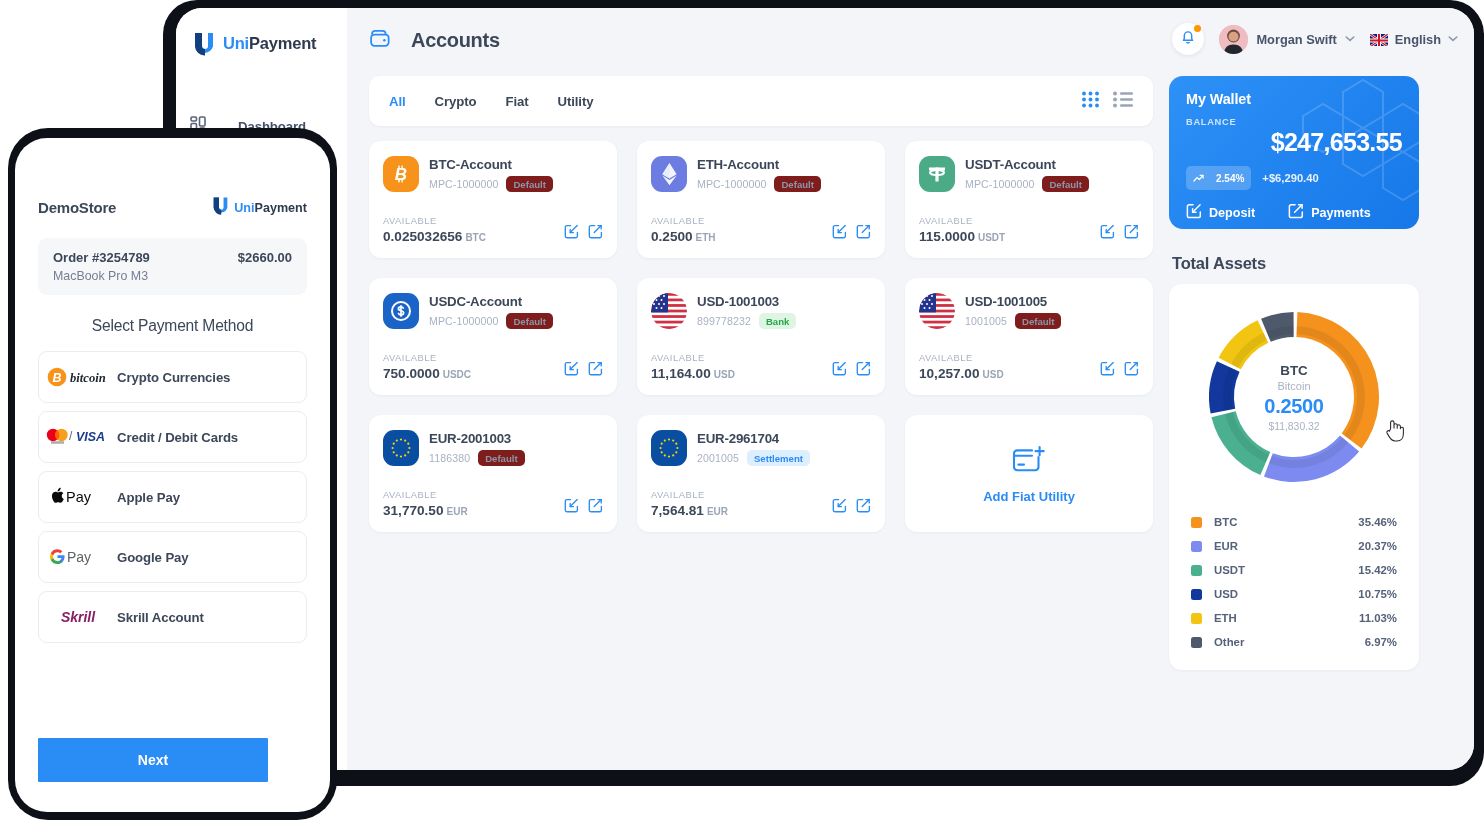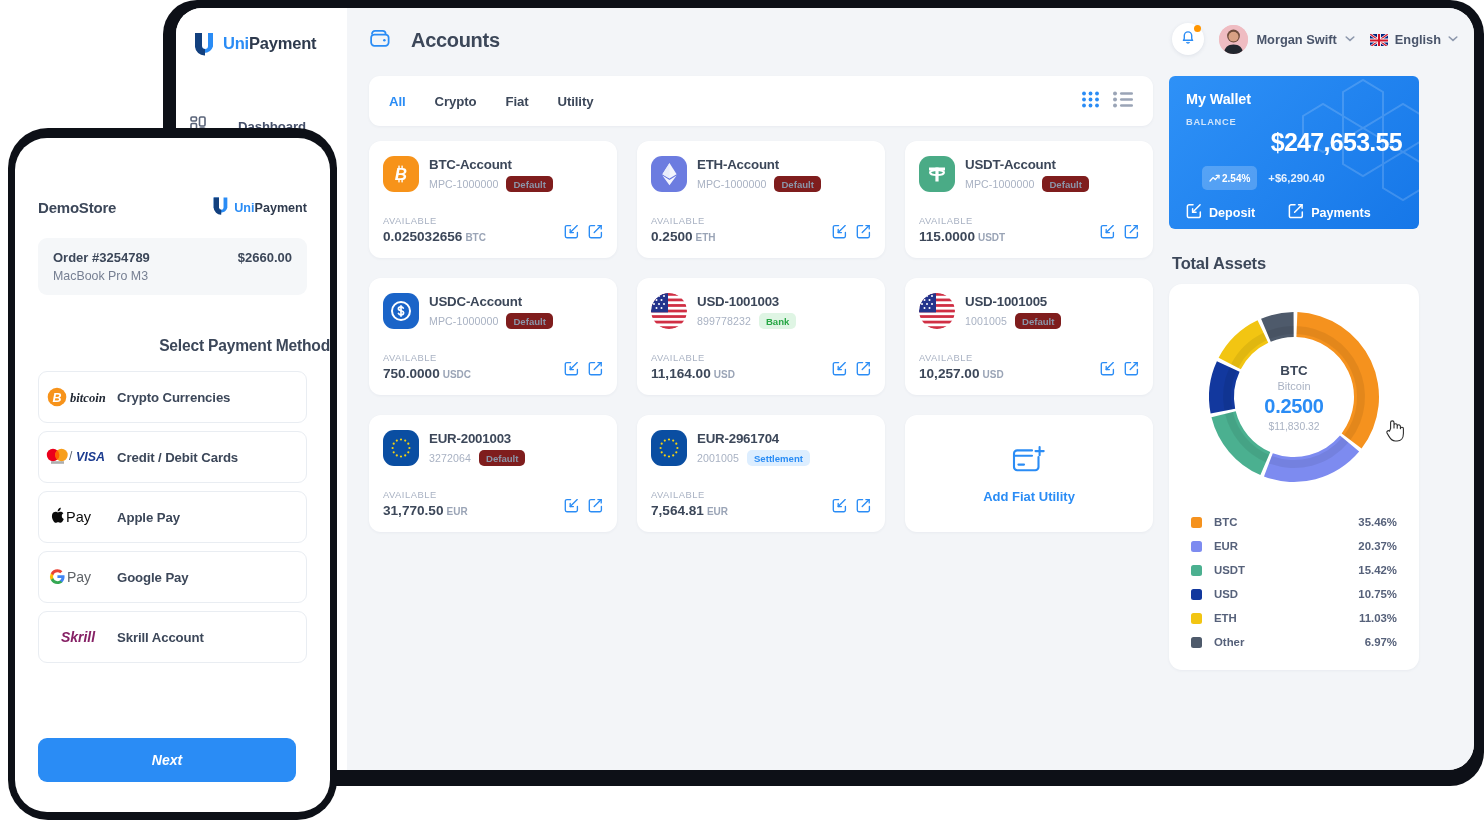--- a/index.html
+++ b/index.html
@@ -100,29 +100,29 @@
   .acct-actions { margin-left: auto; display: flex; gap: 9px; padding-bottom: 1px; }
 
   .addcard { background: #fff; border-radius: 12px; height: 117px;
              display: flex; flex-direction: column; align-items: center; justify-content: center; gap: 9px;
              box-shadow: 0 1px 3px rgba(40,60,100,.05); }
   .addcard .lbl { font-size: 13px; font-weight: 700; color: #2a8cf5; }
 
   
   .rcol { position: absolute; left: 822px; top: 68px; width: 250px; }
   .wallet {
-    height: 153px; border-radius: 6px; padding: 15px 17px; position: relative; overflow: hidden;
+    height: 153px; border-radius: 14px; padding: 15px 17px; position: relative; overflow: hidden;
     background: linear-gradient(135deg, #2e91f7 0%, #1677e8 100%);
   }
   .w-title { font-size: 14.4px; font-weight: 700; color: #fff; letter-spacing: -.1px; }
   .w-bal-lbl { font-size: 9.3px; font-weight: 700; color: #cfe4fb; letter-spacing: .7px; margin-top: 10px; }
   .w-bal { font-size: 25px; font-weight: 700; color: #fff; letter-spacing: -.7px; margin-top: 1px; text-align: right; }
   .w-row { display: flex; align-items: center; gap: 11px; margin-top: 9px; }
   .w-chip { background: rgba(255,255,255,.22); border-radius: 5px; padding: 3px 7px;
-            display: flex; align-items: center; gap: 2px; margin-left: 16px; }
+            display: flex; align-items: center; gap: 12px; }
   .w-chip .v { font-size: 10px; font-weight: 700; color: #fff; }
   .w-delta { font-size: 11.2px; font-weight: 600; color: #e6f1fe; }
   .w-acts { display: flex; gap: 33px; margin-top: 13px; }
   .w-act { display: flex; align-items: center; gap: 7px; }
   .w-act .t { font-size: 12.6px; font-weight: 700; color: #fff; }
 
   .ta-title { font-size: 16.5px; font-weight: 700; color: #3c4759; margin: 25px 0 11px 3px; letter-spacing: -.2px; }
   .ta-card { background: #fff; border-radius: 13px; padding: 18px 0 16px 0;
              box-shadow: 0 1px 3px rgba(40,60,100,.05); }
   .donut-wrap { position: relative; width: 190px; height: 190px; margin: 0 auto; }
@@ -154,30 +154,30 @@
   .ph-brand { display: flex; align-items: center; gap: 5px; }
   .ph-brand .bt { font-size: 12.6px; font-weight: 700; color: #2e3a4d; }
   .ph-brand .bt .b1 { color: #2a8cf5; }
 
   .ph-order { margin: 19px 23px 0 23px; background: #f5f7f9; border-radius: 9px; padding: 12px 15px; }
   .ph-order-row { display: flex; align-items: baseline; justify-content: space-between; }
   .ph-ord-id { font-size: 13px; font-weight: 700; color: #3c4759; }
   .ph-ord-amt { font-size: 13px; font-weight: 700; color: #3c4759; }
   .ph-ord-item { font-size: 12.4px; color: #767f92; margin-top: 4px; }
 
-  .ph-sel { text-align: right; font-size: 15.6px; font-weight: 700; color: #3c4759; margin-top: 42px; letter-spacing: -.2px; }
+  .ph-sel { text-align: center; font-size: 15.6px; font-weight: 400; color: #3c4759; margin-top: 22px; letter-spacing: -.2px; }
 
   .pm-list { margin: 16px 23px 0 23px; display: flex; flex-direction: column; gap: 8px; }
   .pm { height: 52px; border: 1px solid #e9edf2; border-radius: 9px; display: flex; align-items: center; }
   .pm-logo { width: 78px; display: flex; align-items: center; justify-content: center; flex: 0 0 78px; }
   .pm-lbl { font-size: 13.2px; color: #3c4759; letter-spacing: -.1px; font-weight: bold; }
 
-  .ph-next { position: absolute; left: 23px; bottom: 30px; width: 258px; height: 44px;
-             background: #2a8cf5; border-radius: 9px; border: none; color: #fff;
-             font-size: 14px; font-weight: 700; font-family: "Liberation Sans", sans-serif; font-style: italic; }
+  .ph-next { position: absolute; left: 23px; bottom: 30px; width: 230px; height: 44px;
+             background: #2a8cf5; border-radius: 1px; border: none; color: #fff;
+             font-size: 14px; font-weight: 700; font-family: "Liberation Sans", sans-serif; }
 
   .cursor { position: absolute; left: 1385px; top: 418px; width: 22px; height: 26px; }
 </style>
 </head>
 <body>
 
 <div id="stage">
 
   <div class="desk-frame"></div>
   <div class="desk-screen">
@@ -615,21 +615,21 @@
                     <circle cx="7.7" cy="19.3" r="1.1"></circle>
                     <circle cx="6.6" cy="15" r="1.1"></circle>
                     <circle cx="7.7" cy="10.7" r="1.1"></circle>
                     <circle cx="10.8" cy="7.6" r="1.1"></circle>
                   </g>
                 </svg>
             </span>
             <span>
               <span class="acct-name">EUR-2001003</span>
               <span class="acct-sub">
-                <span class="acct-id">3272064</span>
+                <span class="acct-id">1186380</span>
                 <span class="badge default">Default</span>
               </span>
             </span>
           </div>
           <div class="acct-foot">
             <span>
               <div class="avail-lbl">AVAILABLE</div>
               <div class="avail-val"><span>31,770.50</span><span class="avail-cur">EUR</span></div>
             </span>
             <span class="acct-actions">

